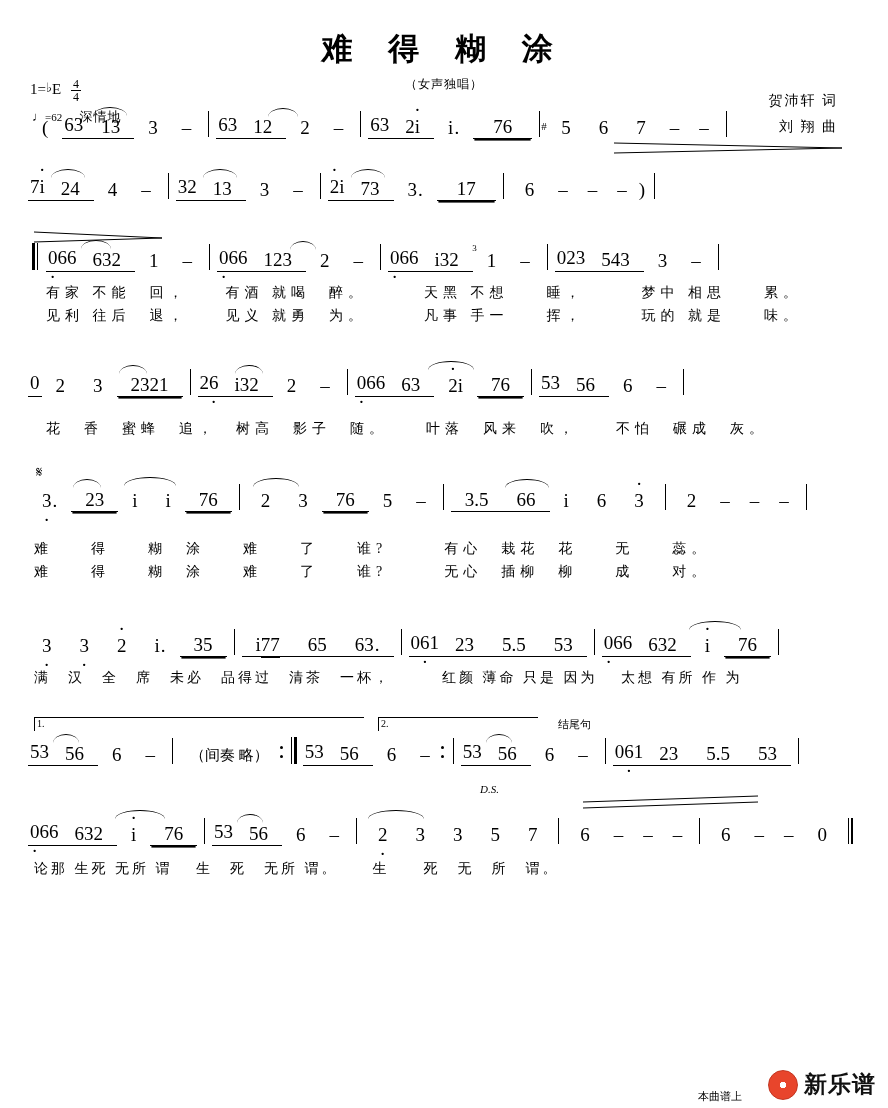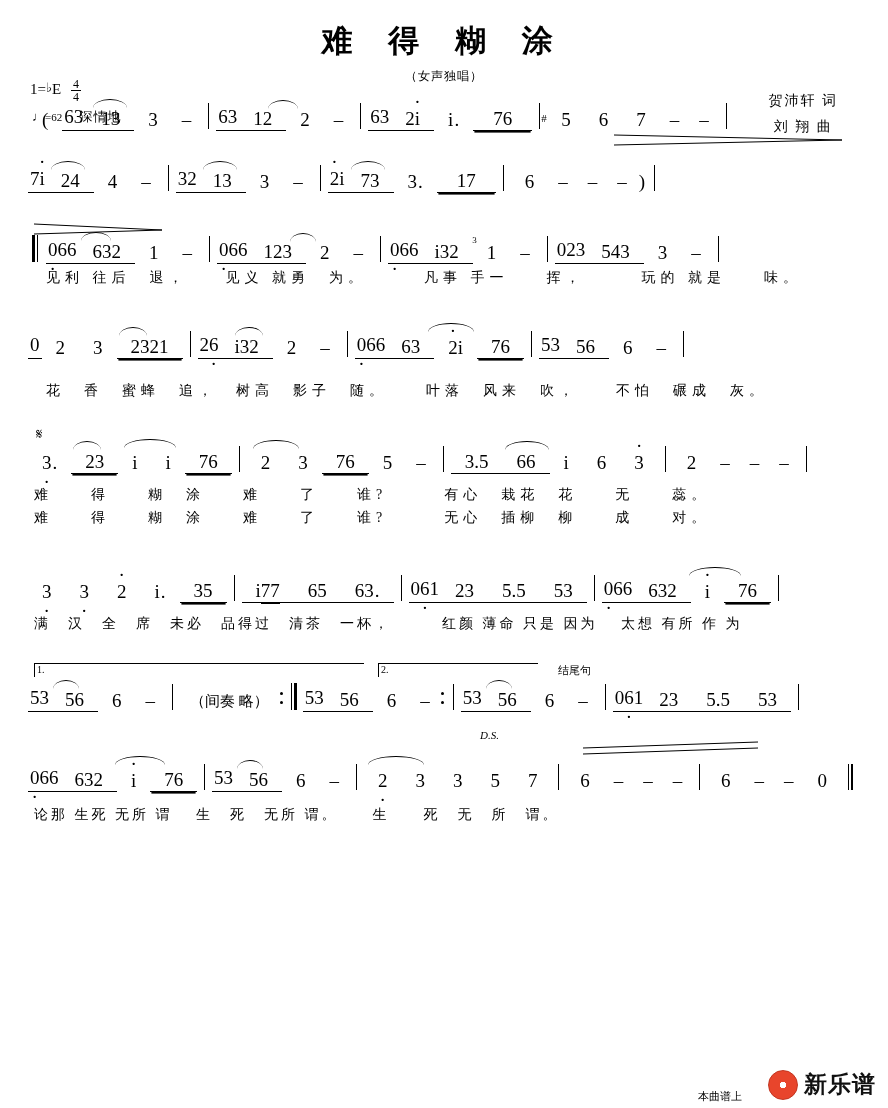--- a/index.html
+++ b/index.html
@@ -13,21 +13,21 @@
   }
   .sheet{position:relative;width:888px;height:1108px;}
 
   
   .title{
     text-align:center;
     font-family:"Liberation Serif", serif;
     font-size:31px;
     font-weight:bold;
     letter-spacing:14px;
-    padding-top:20px;
+    padding-top:28px;
   }
   .subtitle{
     text-align:center;
     font-size:12px;
     margin-top:6px;
     letter-spacing:1px;
   }
   .meta-left{
     position:absolute;left:30px;top:78px;
     font-size:15px;
@@ -39,21 +39,21 @@
   .frac .num{display:block;border-bottom:1px solid #000;padding:0 2px;}
   .frac .den{display:block;padding:0 2px;}
   .tempo{
     position:absolute;left:32px;top:108px;
     font-size:13px;
   }
   .tempo .expr{margin-left:14px;font-size:13px;letter-spacing:1px;}
   .meta-right{
     position:absolute;right:50px;top:88px;
     font-size:14px;
-    text-align:center;
+    text-align:right;
     line-height:26px;
     letter-spacing:2px;
   }
 
   
   .system{position:relative;margin:0 28px;height:auto;}
   .row{
     position:relative;
     display:flex;
     align-items:flex-end;
@@ -255,20 +255,23 @@
       <span class="n w2">1</span>
       <span class="dashn">–</span>
       <span class="bar"></span>
       <span class="n under1">023</span>
       <span class="n under1 w2">543</span>
       <span class="n w2">3</span>
       <span class="dashn">–</span>
       <span class="bar"></span>
     </div>
 
+    <div class="lyrics" style="margin-top:12px;padding-left:18px;letter-spacing:5px;">
+      <span class="ly" style="display:block;white-space:pre;">有家 不能　回，　　有酒 就喝　醉。　　　天黑 不想　　睡，　　　梦中 相思　　累。</span>
+    </div>
     <div class="lyrics" style="margin-top:5px;padding-left:18px;letter-spacing:5px;">
       <span class="ly" style="display:block;white-space:pre;">见利 往后　退，　　见义 就勇　为。　　　凡事 手一　　挥，　　　玩的 就是　　味。</span>
     </div>
   </div>
 
   <div class="system sysblock" style="margin-top:44px;">
     <div class="row">
       <span class="n under1">0</span>
       <span class="n w2">2</span>
       <span class="n w2">3</span>
@@ -318,21 +321,21 @@
       <span class="n w2">6</span>
       <span class="n w2"><span class="dotabove" style="position:relative;">3</span></span>
       <span class="bar"></span>
       <span class="n w2">2</span>
       <span class="dashn">–</span>
       <span class="dashn">–</span>
       <span class="dashn">–</span>
       <span class="bar"></span>
     </div>
 
-    <div class="lyrics" style="margin-top:12px;padding-left:6px;letter-spacing:5px;">
+    <div class="lyrics" style="margin-top:28px;padding-left:6px;letter-spacing:5px;">
       <span class="ly" style="display:block;white-space:pre;">难　　得　　糊　涂　　难　　了　　谁?　　　有心　栽花　花　　无　　蕊。</span>
     </div>
     <div class="lyrics" style="margin-top:5px;padding-left:6px;letter-spacing:5px;">
       <span class="ly" style="display:block;white-space:pre;">难　　得　　糊　涂　　难　　了　　谁?　　　无心　插柳　柳　　成　　对。</span>
     </div>
   </div>
 
   <div class="system sysblock" style="margin-top:48px;">
     <div class="row">
       <span class="n w2"><span class="dotbelow" style="position:relative;">3</span></span>

